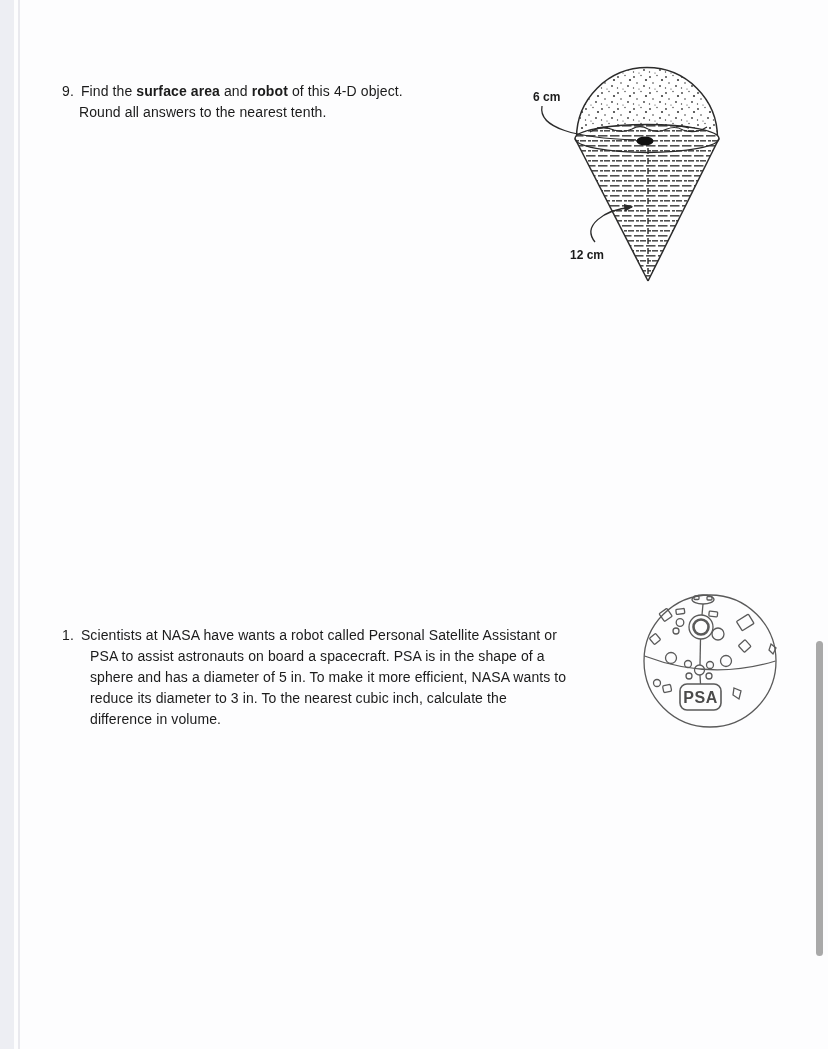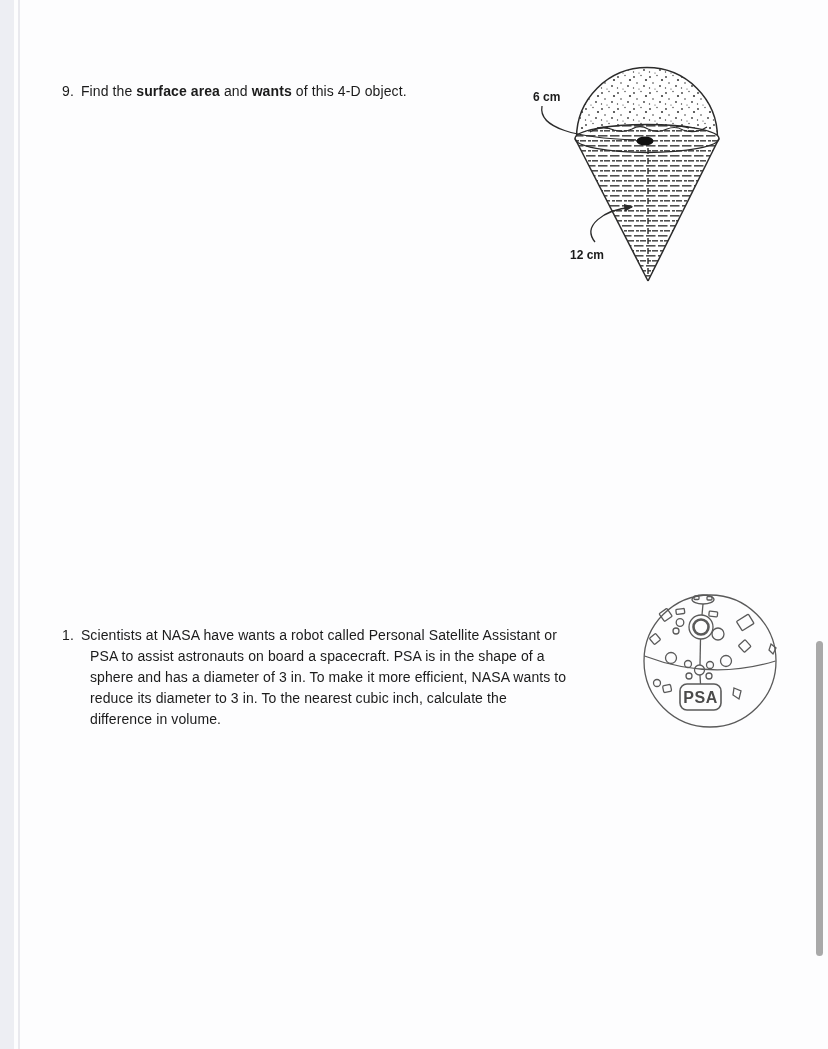--- a/index.html
+++ b/index.html
@@ -29,22 +29,23 @@
 <body>
 
 <div class="screen">
 
   <div class="edge-strip"></div>
   <div class="edge-line"></div>
   <div class="scroll-thumb"></div>
 
   <section class="problem p9">
     <div class="pline">
-      <span class="pnum">9.</span><span>Find the </span><span class="bld">surface area</span><span> and </span><span class="bld">wants</span><span> of this 4-D object.</span>
+      <span class="pnum">9.</span><span>Find the </span><span class="bld">surface area</span><span> and </span><span class="bld">robot</span><span> of this 4-D object.</span>
     </div>
+    <div class="pline cont9">Round all answers to the nearest tenth.</div>
   </section>
 
   <svg class="fig cone-fig" width="220" height="230" viewBox="0 0 220 230">
     <defs>
       <pattern id="stipple" width="16" height="16" patternUnits="userSpaceOnUse">
         <circle cx="2" cy="3" r="0.9" fill="#3a3a3a"></circle>
         <circle cx="9" cy="1.5" r="0.7" fill="#3a3a3a"></circle>
         <circle cx="14" cy="6" r="1.1" fill="#3a3a3a"></circle>
         <circle cx="5" cy="9" r="0.8" fill="#3a3a3a"></circle>
         <circle cx="12" cy="12" r="0.9" fill="#3a3a3a"></circle>
@@ -98,21 +99,21 @@
       <path d="M75,184 C62,168 83,152 112,149" fill="none" stroke="#2b2b2b" stroke-width="1.3" marker-end="url(#arrow)"></path>
       <text x="50" y="201" font-size="12" font-weight="600" fill="#1b1b1b">12 cm</text>
     </g>
   </svg>
 
   <section class="problem p10">
     <div class="pline">
       <span class="pnum">1.</span><span>Scientists at NASA have wants a robot called Personal Satellite Assistant or</span>
     </div>
     <div class="pline cont">PSA to assist astronauts on board a spacecraft. PSA is in the shape of a</div>
-    <div class="pline cont">sphere and has a diameter of 3 in. To make it more efficient, NASA wants to</div>
+    <div class="pline cont">sphere and has a diameter of 5 in. To make it more efficient, NASA wants to</div>
     <div class="pline cont">reduce its diameter to 3 in. To the nearest cubic inch, calculate the</div>
     <div class="pline cont">difference in volume.</div>
   </section>
 
   <svg class="fig psa-fig" width="152" height="150" viewBox="0 0 152 150">
     <g fill="none" stroke="#5a5a5a" stroke-width="1.3">
       <circle cx="82" cy="77" r="66"></circle>
       <path d="M16.5,72 Q82,97 147.5,77"></path>
 
       <g>

